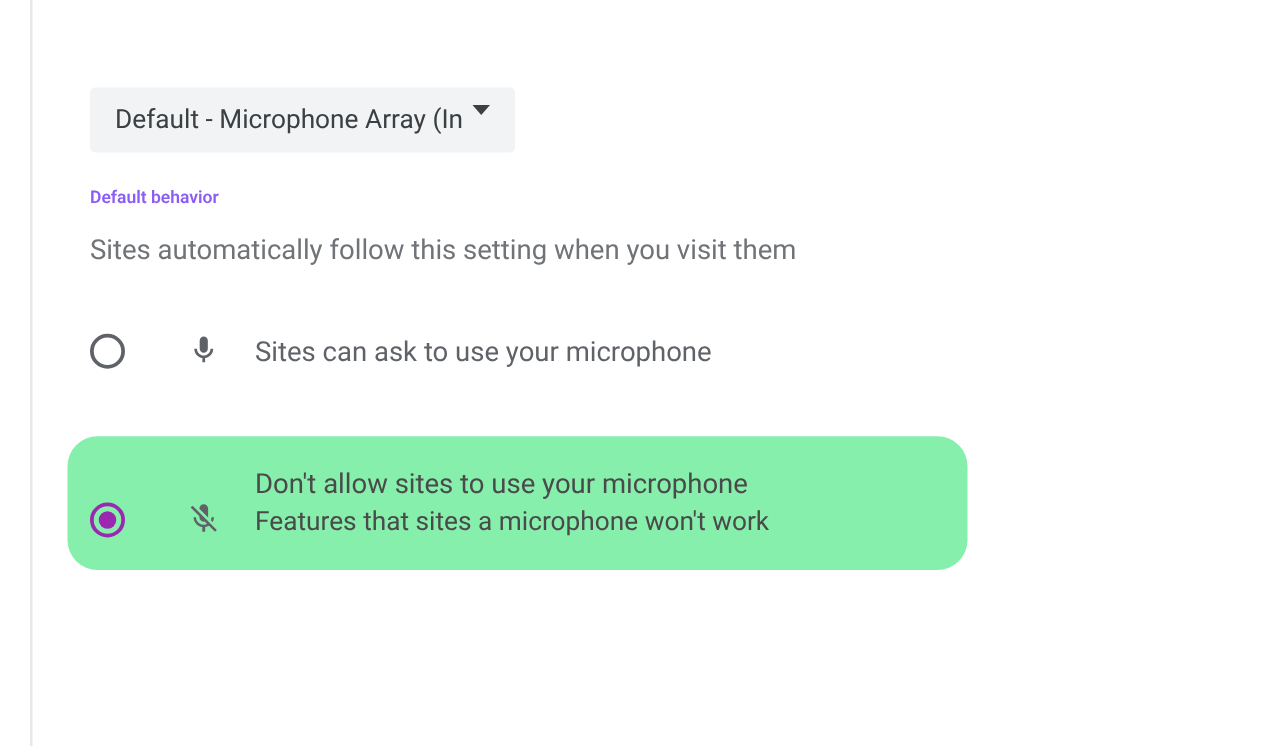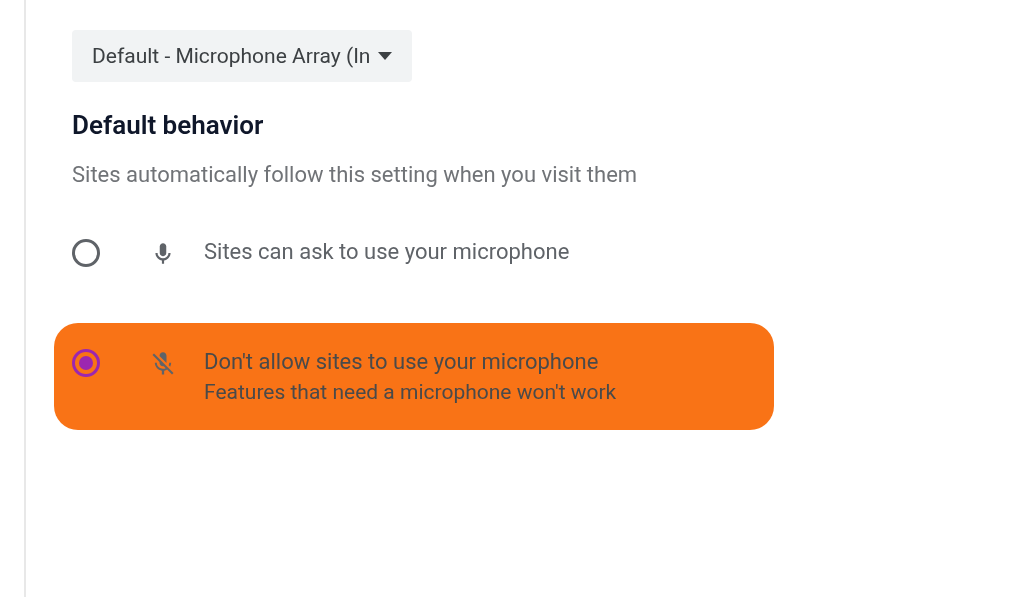--- a/index.html
+++ b/index.html
@@ -21,63 +21,63 @@
       top: 0;
       bottom: 0;
       width: 2px;
       background: #e8e8e8;
     }
     .content {
       margin-left: 42px;
     }
     .dropdown {
       display: inline-flex;
-      align-items: center;
       background: #f1f3f4;
       border-radius: 4px;
       padding: 14px 20px;
       cursor: pointer;
       margin-bottom: 28px;
+      margin-top: 40px;
     }
     .dropdown-label {
       color: #3c4043;
       font-size: 21px;
       margin-right: 8px;
     }
     .dropdown-caret {
       width: 0;
       height: 0;
       border-left: 7px solid transparent;
       border-right: 7px solid transparent;
       border-top: 8px solid #3c4043;
     }
     .description {
       color: #707377;
       font-size: 22px;
       margin-bottom: 60px;
     }
     .section-title {
-      color: #0f172a;
-      font-size: 26px;
+      color: #8b5cf6;
+      font-size: 14px;
       font-weight: 600;
       margin-bottom: 22px;
     }
     .section-description {
       color: #707377;
       font-size: 22px;
       margin-bottom: 38px;
     }
     .radio-option {
       display: flex;
-      align-items: flex-start;
+      align-items: flex-end;
       padding: 14px 0;
       cursor: pointer;
     }
     .radio-option.highlighted {
-      background: #f97316;
+      background: #86efac;
       border-radius: 24px;
       padding: 26px 18px;
       margin-top: 40px;
       margin-left: -18px;
       width: 720px;
     }
     .radio-circle {
       width: 28px;
       height: 28px;
       border: 3px solid #5f6368;
@@ -168,16 +168,16 @@
 
   <div class="radio-option highlighted">
     <div class="radio-circle selected"></div>
     <div class="option-icon">
       <svg width="28" height="28" viewBox="0 0 24 24" fill="#5f6368">
         <path d="M19 11h-1.7c0 .74-.16 1.43-.43 2.05l1.23 1.23c.56-.98.9-2.09.9-3.28zm-4.02.17c0-.06.02-.11.02-.17V5c0-1.66-1.34-3-3-3S9 3.34 9 5v.18l5.98 5.99zM4.27 3L3 4.27l6.01 6.01V11c0 1.66 1.33 3 2.99 3 .22 0 .44-.03.65-.08l1.66 1.66c-.71.33-1.5.52-2.31.52-2.76 0-5.3-2.1-5.3-5.1H5c0 3.41 2.72 6.23 6 6.72V21h2v-3.28c.91-.13 1.77-.45 2.54-.9L19.73 21 21 19.73 4.27 3z"></path>
       </svg>
     </div>
     <div class="option-text">
       <span class="option-title">Don't allow sites to use your microphone</span>
-      <span class="option-subtitle">Features that need a microphone won't work</span>
+      <span class="option-subtitle">Features that sites a microphone won't work</span>
     </div>
   </div>
 </div>
 
 </body></html>

